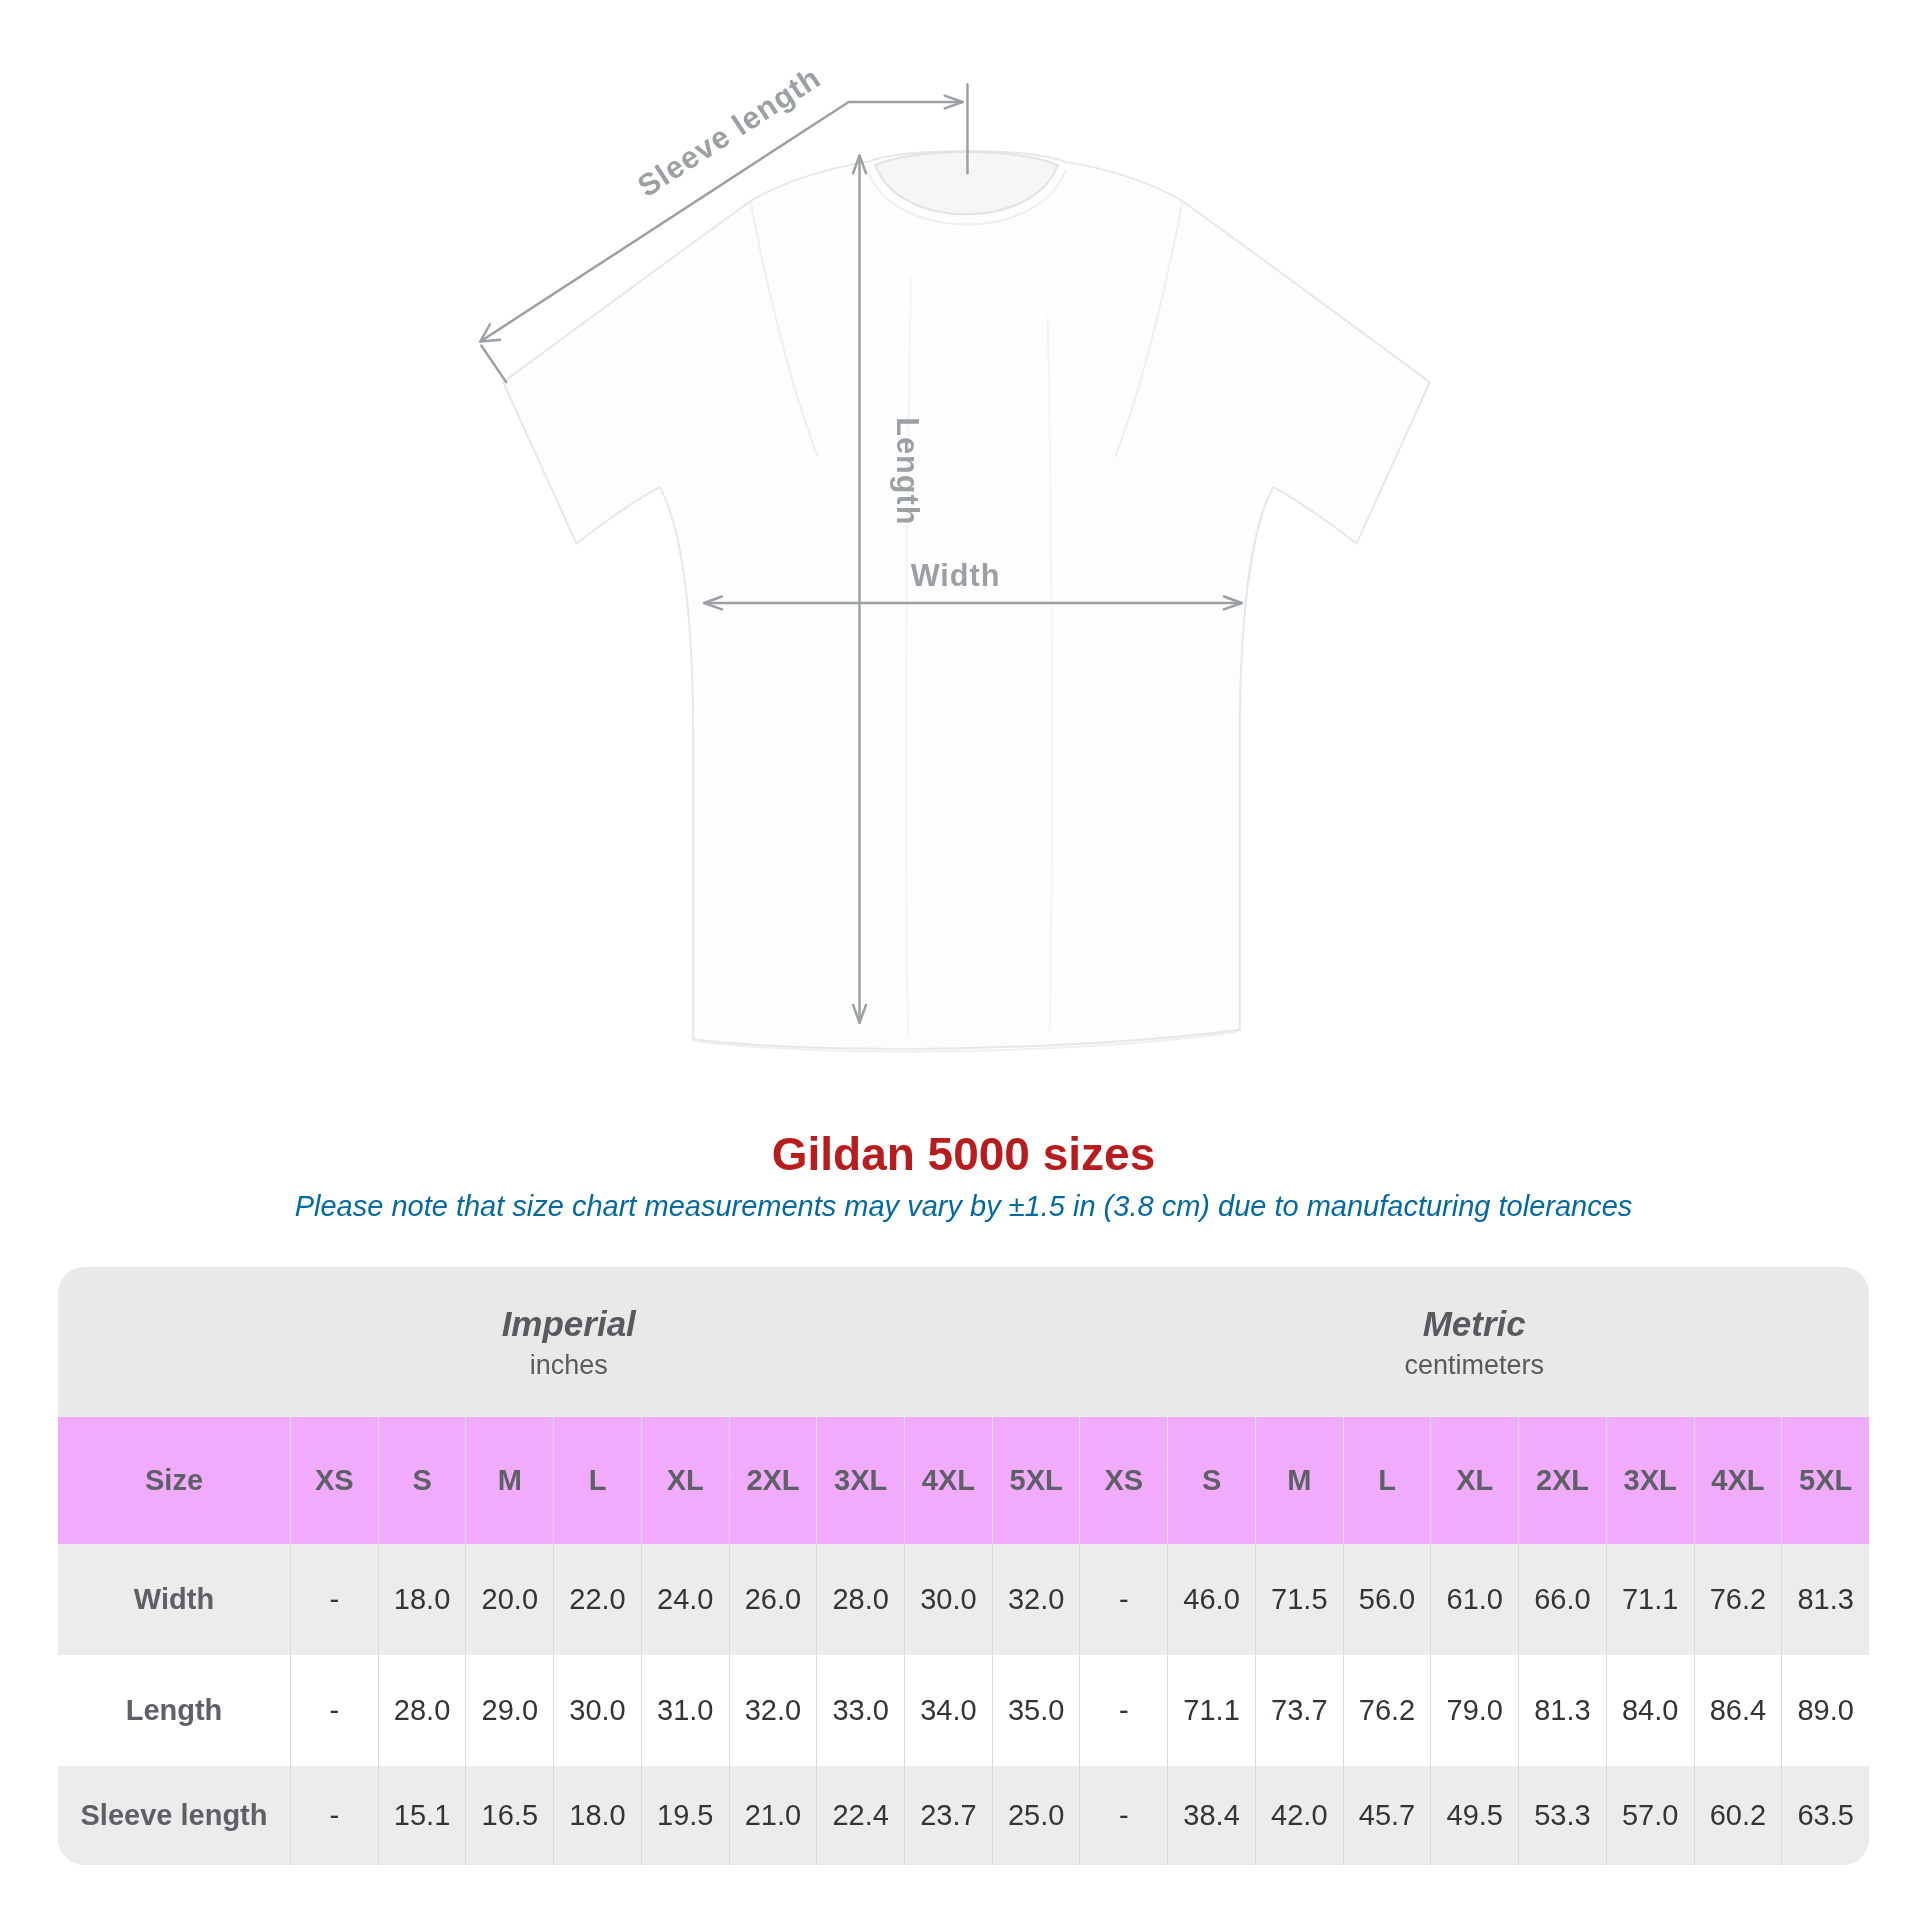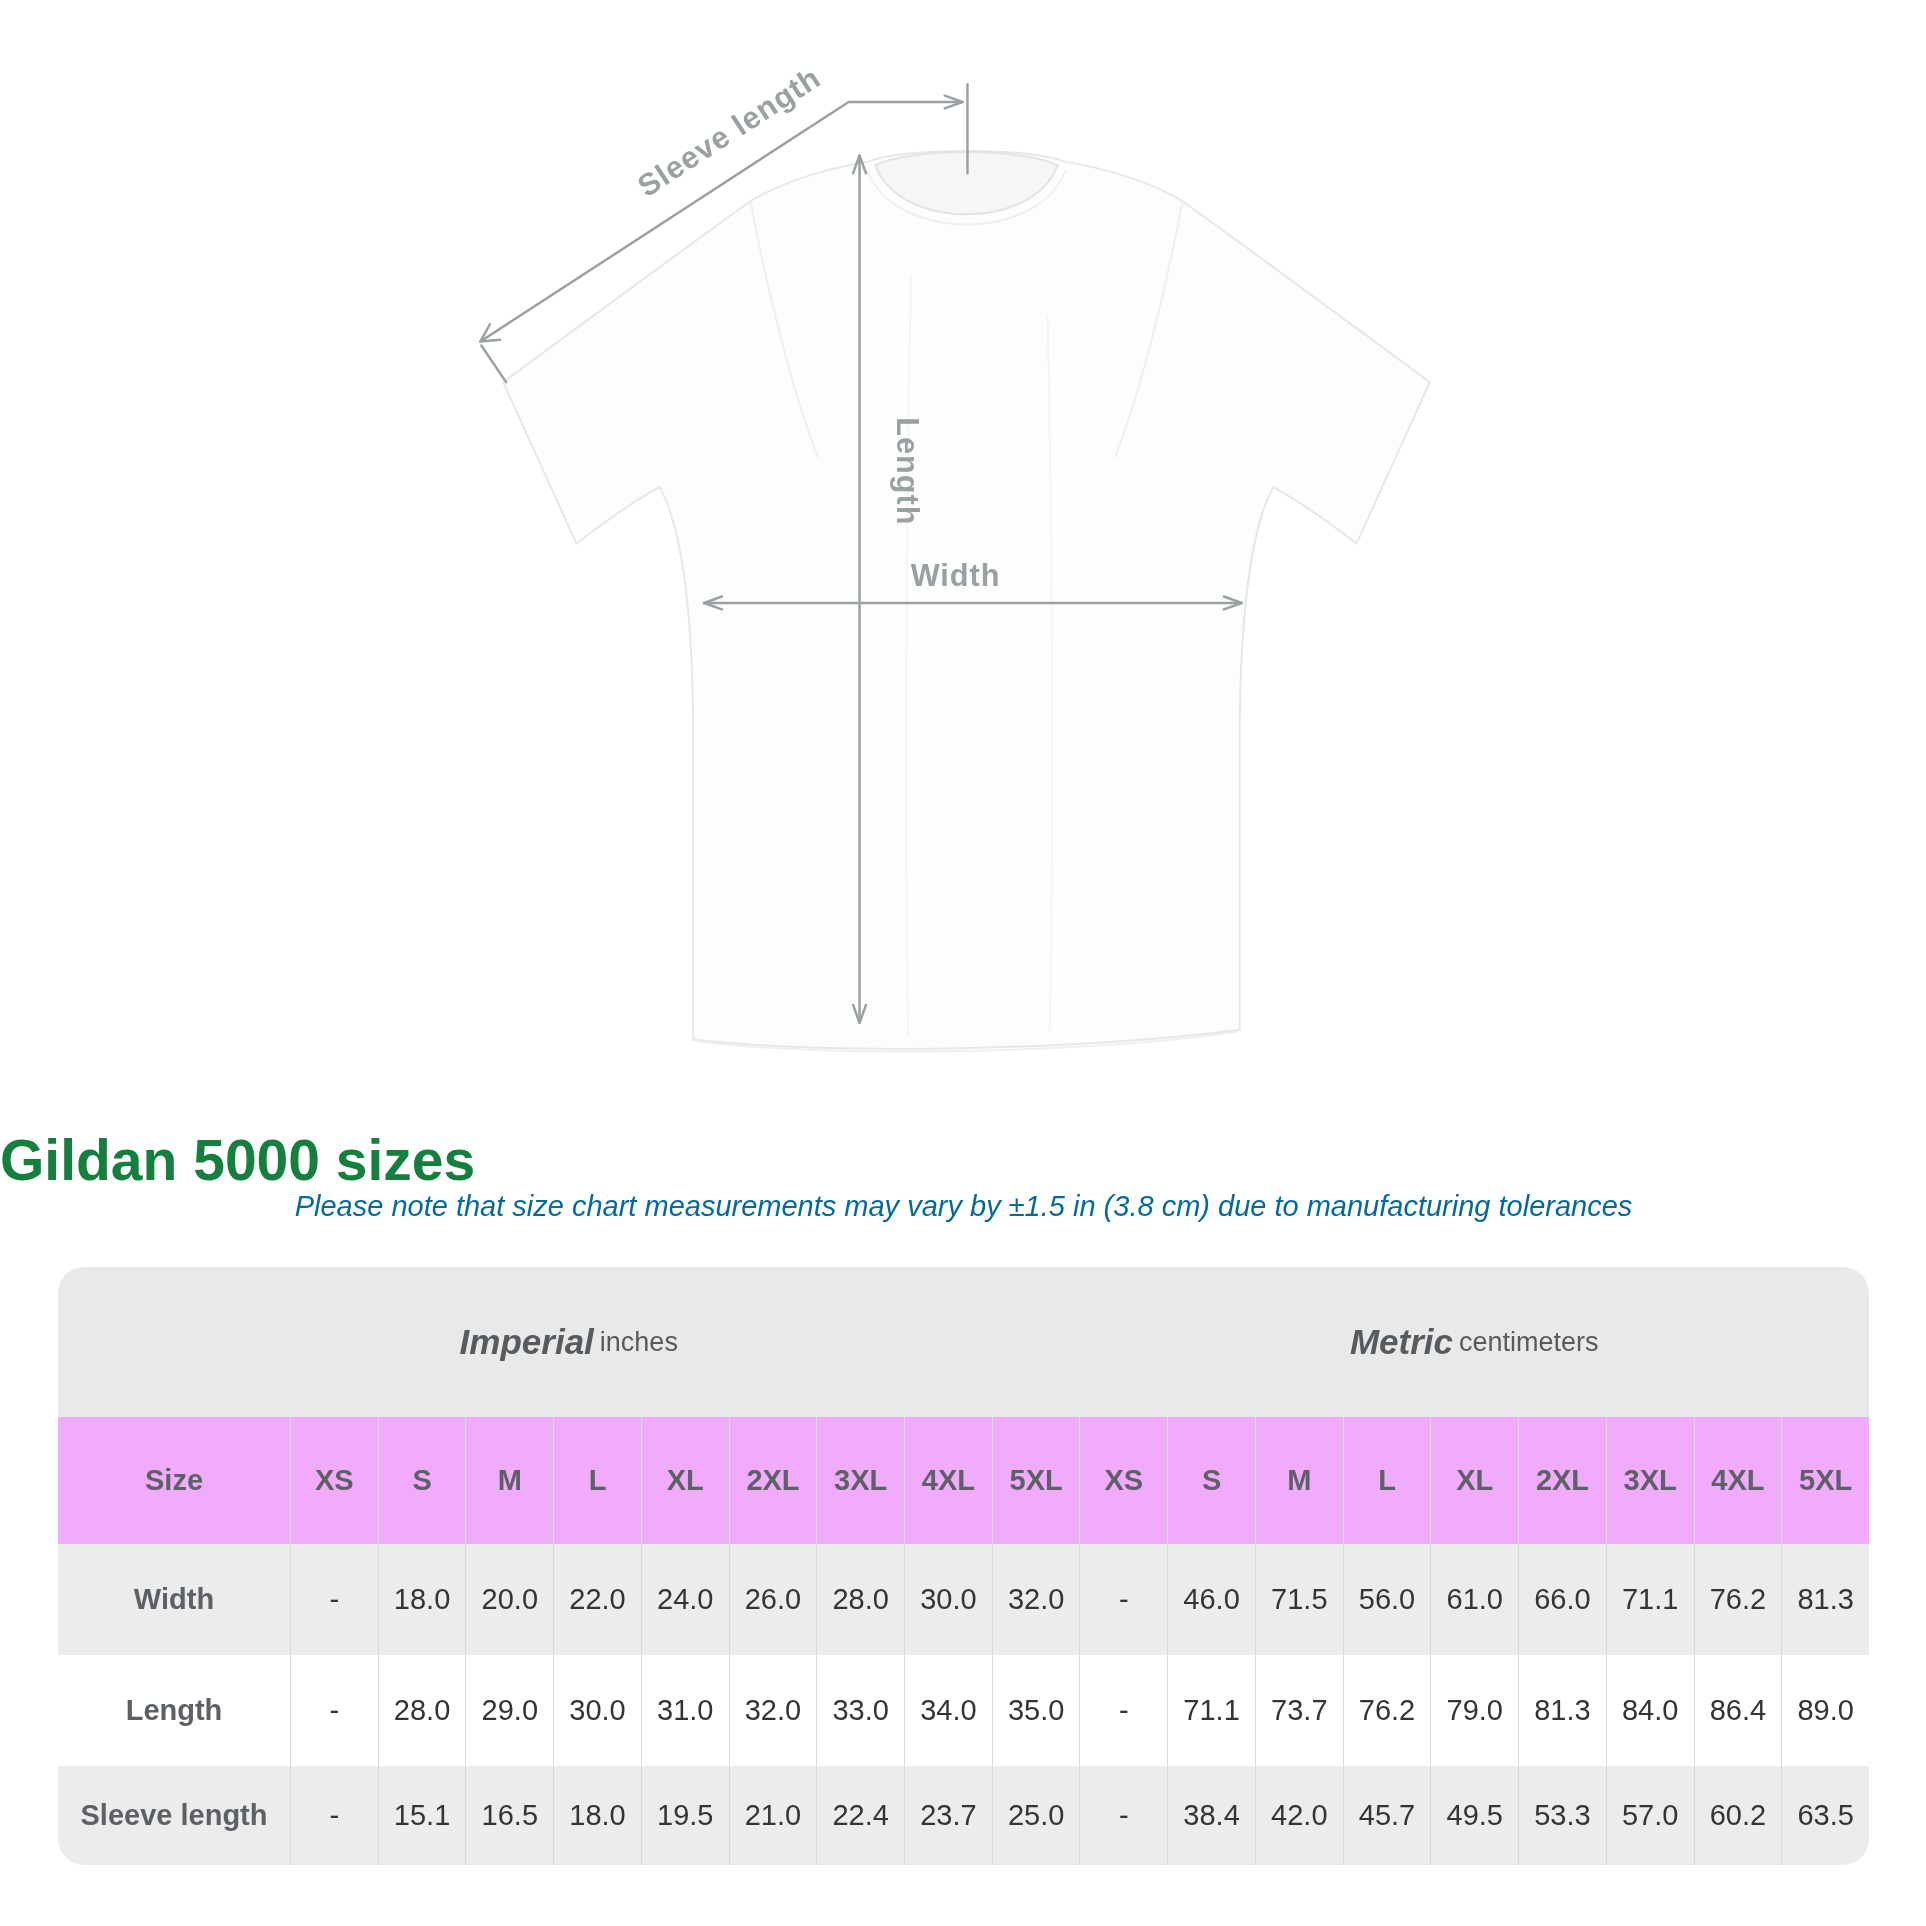--- a/index.html
+++ b/index.html
@@ -9,33 +9,33 @@
   }
   
   .diagram{position:absolute;left:0;top:0;width:1927px;height:1099px;display:block;}
   .shirt{fill:#fdfdfe;stroke:#e7e7e9;stroke-width:2;}
   .collar-open{fill:#f6f6f7;stroke:#e3e3e4;stroke-width:2;}
   .faint{fill:none;stroke:#efefef;stroke-width:2;}
   .fainter{fill:none;stroke:#f4f4f5;stroke-width:2;}
   .anno-line{fill:none;stroke:#9ba0a3;stroke-width:2.5;stroke-linecap:round;stroke-linejoin:round;}
   .anno-text{fill:#9ba0a3;font-size:31px;font-weight:bold;letter-spacing:1px;}
   
-  .title{position:absolute;left:0;top:1127px;width:100%;margin:0;
-         font-size:57px;font-weight:bold;color:#15803d;}
+  .title{position:absolute;left:0;top:1127px;width:100%;text-align:center;margin:0;
+         font-size:46px;font-weight:bold;color:#b91c1c;}
   .note{position:absolute;left:0;top:1190px;width:100%;text-align:center;margin:0;
         font-size:29px;font-style:italic;color:#0369a1;}
   
   .size-table{
     position:absolute;left:58px;top:1267px;width:1811px;height:598px;
     display:grid;grid-template-columns:232px repeat(18,1fr);
     grid-template-rows:150px 127px 111px 111px 99px;
     border-radius:26px;overflow:hidden;background:#ffffff;
   }
   .cell{display:flex;align-items:center;justify-content:center;}
-  .band{background:#e9e9ea;gap:6px;}
+  .band{background:#e9e9ea;flex-direction:column;gap:6px;}
   .sp10{grid-column:span 10;}
   .sp9{grid-column:span 9;}
   .gname{font-size:35px;font-weight:bold;font-style:italic;color:#575b5e;}
   .gunit{font-size:27px;color:#575b5e;}
   .head{background:#f0abfc;font-size:29px;font-weight:bold;color:#5d6165;}
   .rowlab{font-size:29px;font-weight:bold;color:#5d6165;}
   .data{font-size:29px;color:#323538;}
   .odd{background:#ececec;}
   .even{background:#ffffff;}
   .cell:not(.first):not(.band){border-left:1px solid #d9d9d9;}

